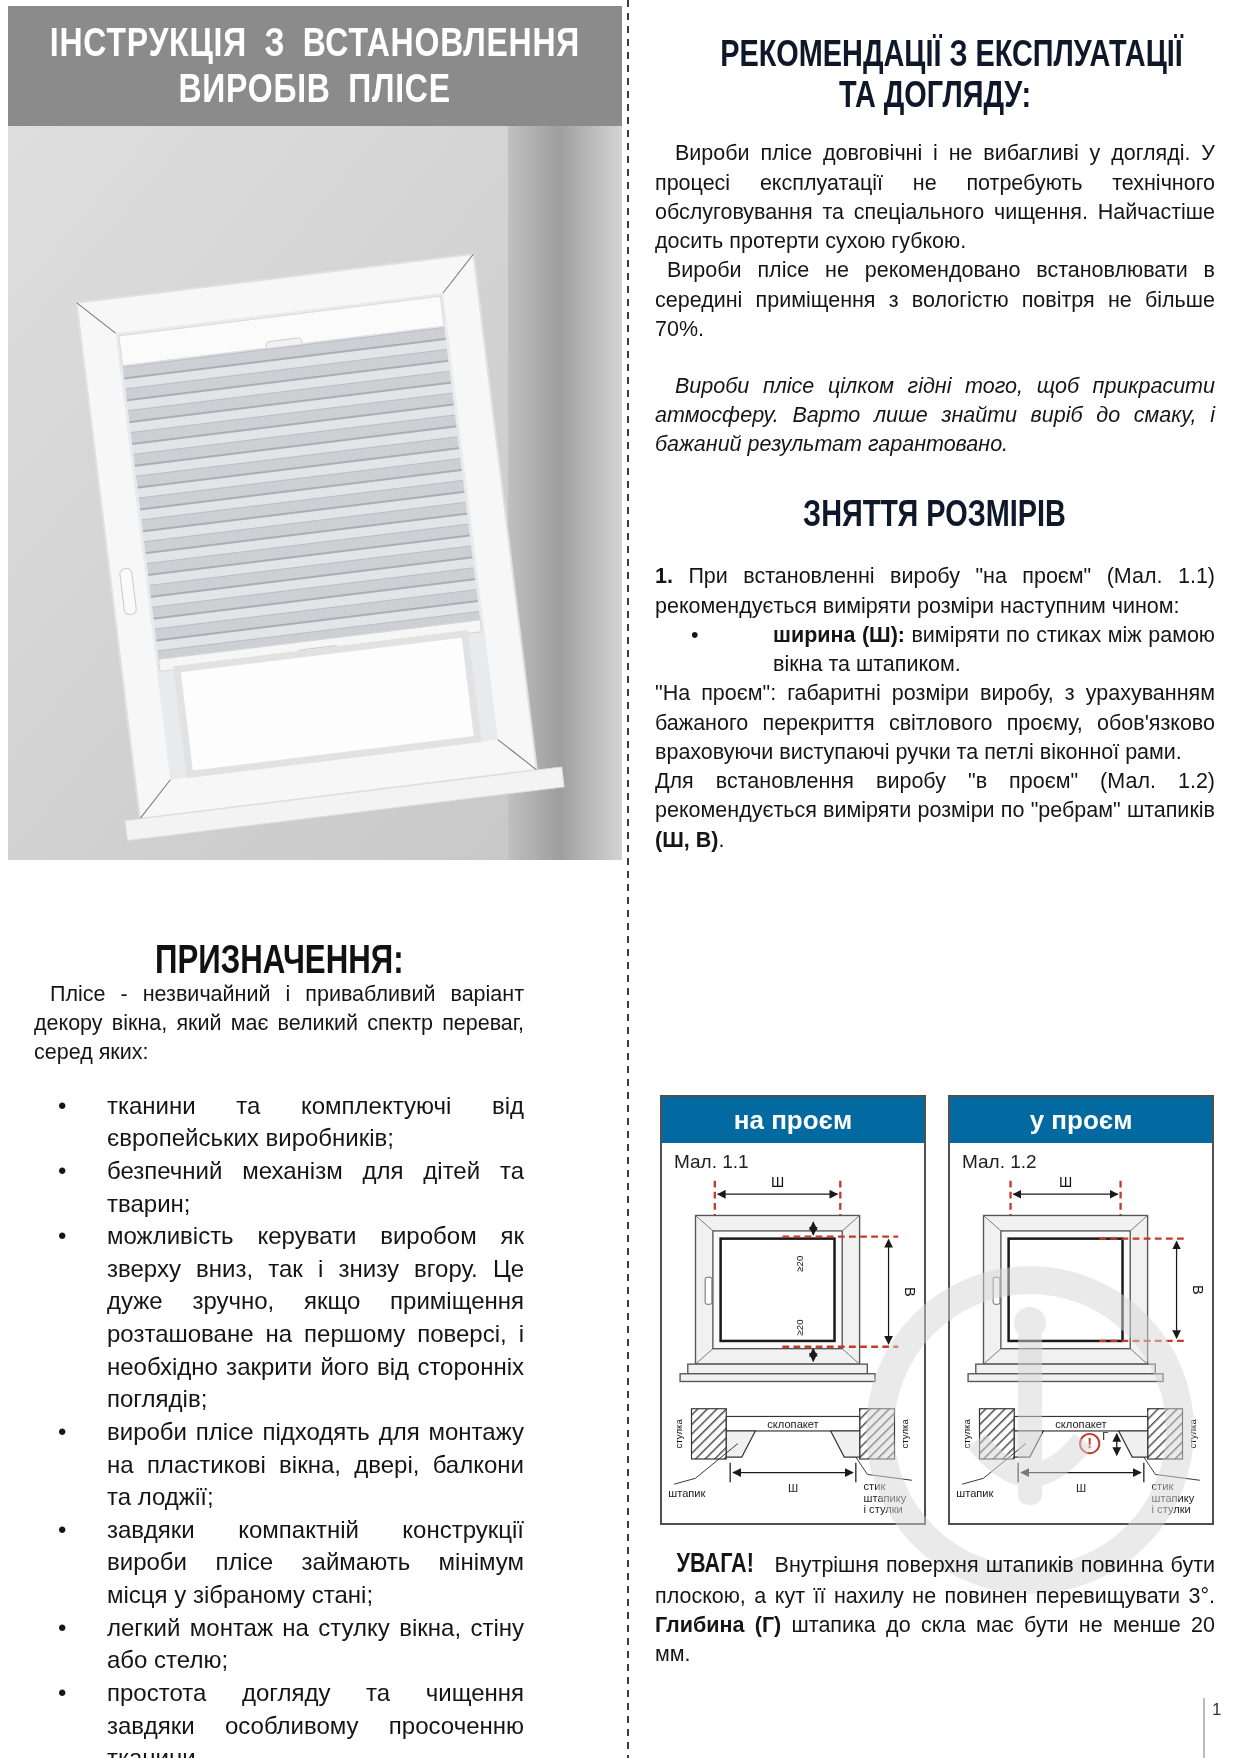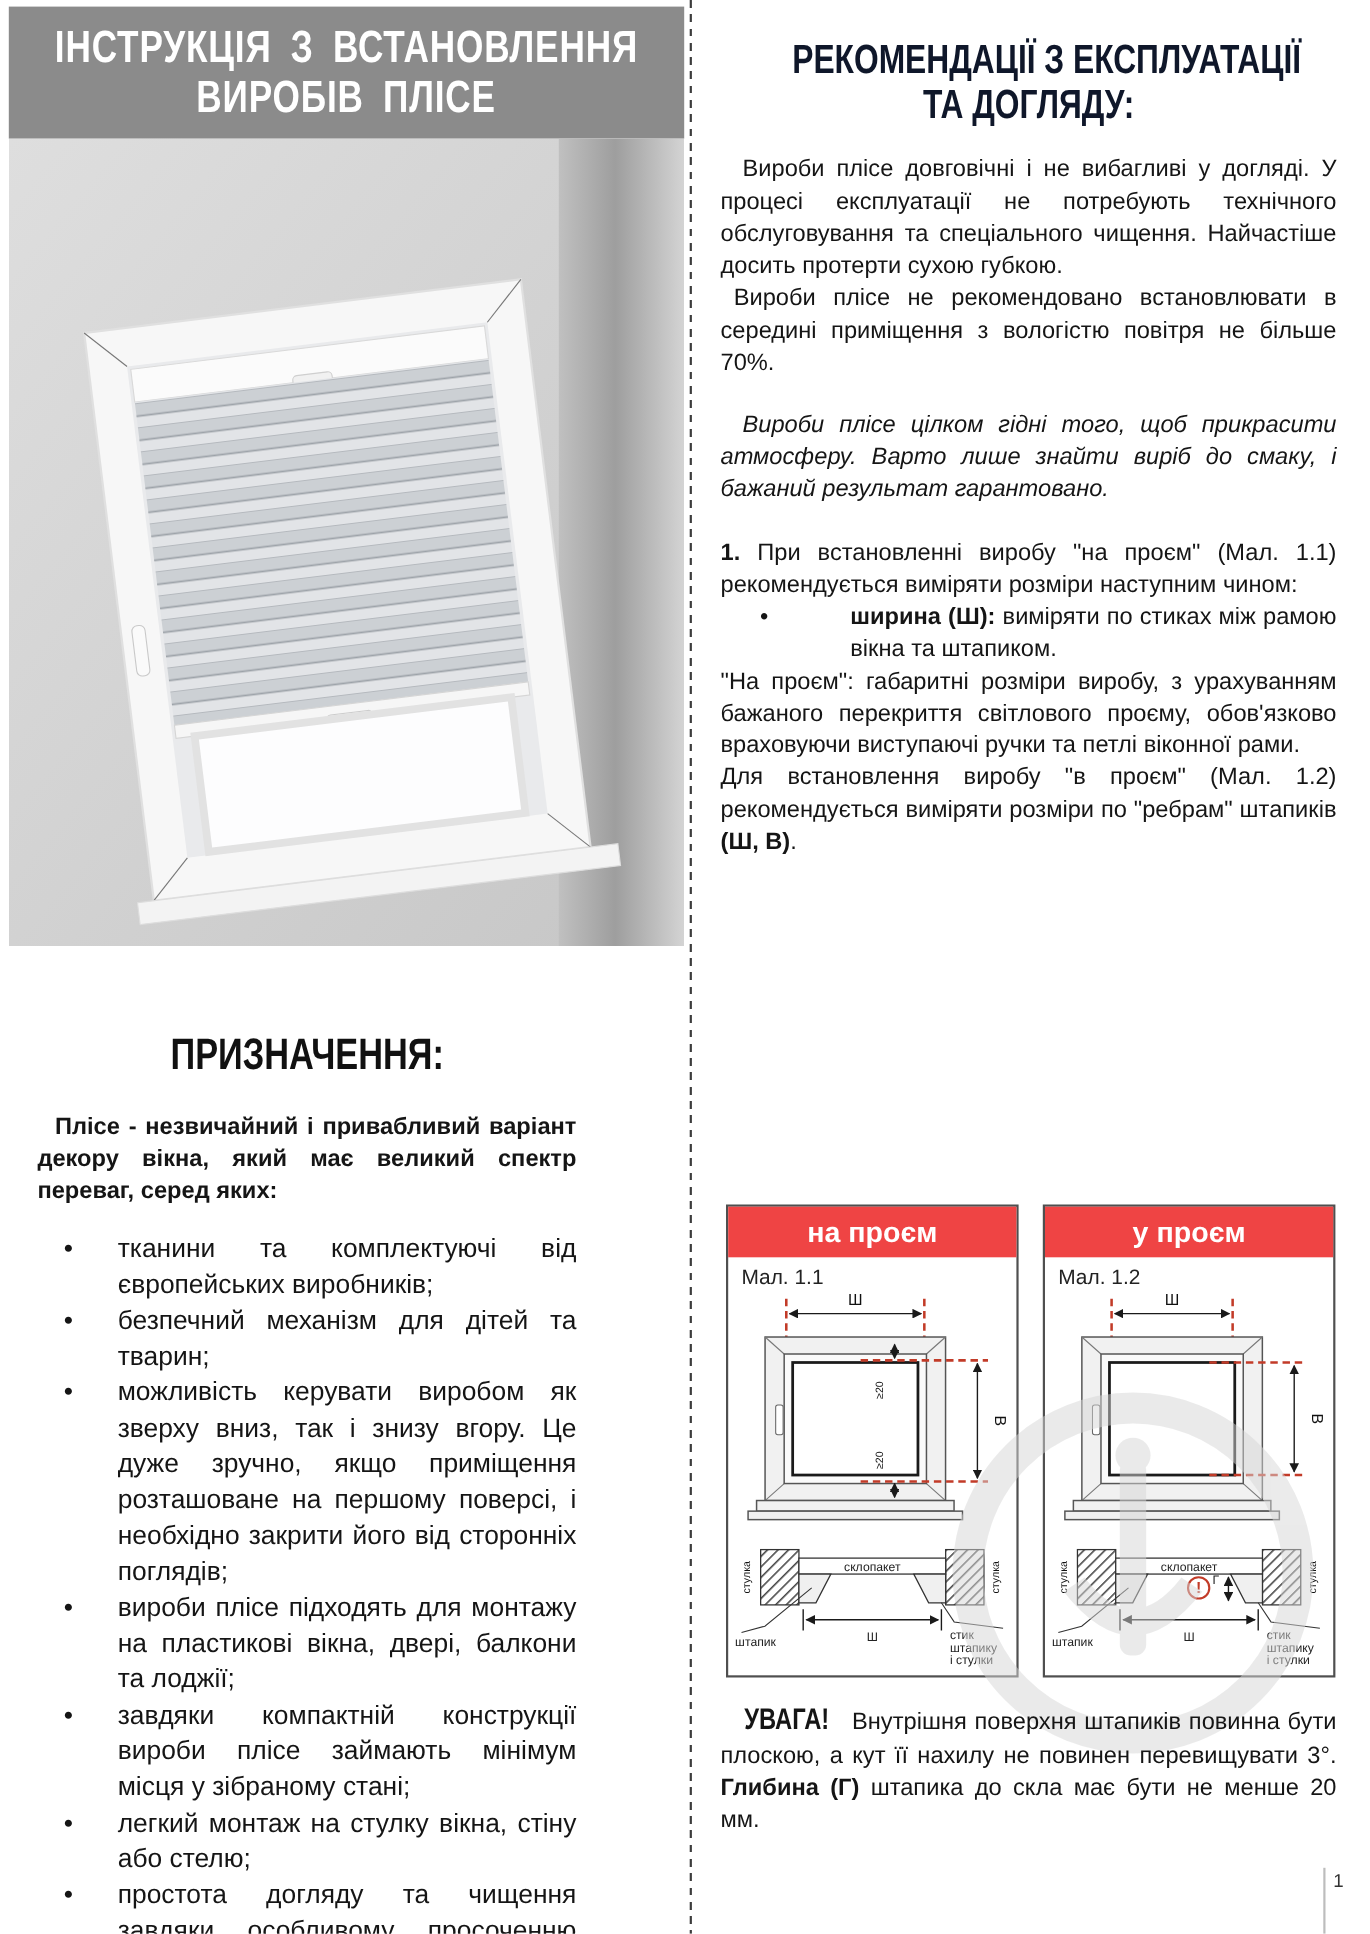--- a/index.html
+++ b/index.html
@@ -15,21 +15,21 @@
   .left-col{position:absolute;left:0;top:0;width:622px;height:1758px;}
   .title-bar{position:absolute;left:8px;top:6px;width:614px;height:120px;background:#8b8b8b;
     display:flex;flex-direction:column;align-items:center;justify-content:center;}
   .title-line{color:#ffffff;font-weight:bold;font-size:41px;line-height:1.12;
     letter-spacing:1px;word-spacing:10px;}
   .photo{position:absolute;left:8px;top:126px;width:614px;height:734px;overflow:hidden;}
   .photo svg{display:block;}
   .purpose{position:absolute;left:34px;top:938px;width:490px;}
   .sec-head{text-align:center;font-weight:bold;font-size:40px;line-height:1.05;margin:0;color:#111;}
   .body-text{font-size:21.5px;line-height:1.36;text-align:justify;margin:0;}
-  .purpose .body-text{margin-top:30px;text-indent:16px;font-weight:bold;}
+  .purpose .body-text{margin-top:0;text-indent:16px;}
   ul.plist{list-style:none;margin:22px 0 0;padding:0;}
   ul.plist li{position:relative;padding-left:73px;font-size:24px;line-height:1.36;text-align:justify;}
   ul.plist li::before{content:"\2022";position:absolute;left:24px;top:0;}
   
   .right-col{position:absolute;left:655px;top:0;width:560px;height:1758px;}
   .care-head,.sizes-head{text-align:center;font-weight:bold;font-size:37px;line-height:1.1;margin:0;color:#0f172a;}
   .care-head{margin-top:34px;}
   .sizes-head{margin-top:34px;}
   .right-col p.body-text{margin:0;}
   .mt24{margin-top:24px !important;}
@@ -41,21 +41,21 @@
   ul.mlist li{position:relative;padding-left:118px;font-size:21.5px;line-height:1.36;text-align:justify;}
   ul.mlist li::before{content:"\2022";position:absolute;left:36px;top:0;}
   .attn-p{position:absolute;left:0;top:1545px;width:560px;z-index:4;}
   .attn-label{font-size:27px;font-weight:bold;transform:scaleX(.8);transform-origin:0 50%;
     display:inline-block;margin-right:-8px;}
   
   .figbox{position:absolute;top:1095px;width:266px;height:430px;border:2px solid #4f4f4f;
     background:#ffffff;box-sizing:border-box;}
   .figbox.f1{left:660px;}
   .figbox.f2{left:948px;}
-  .fighead{height:46px;background:#ef4444;color:#ffffff;font-weight:bold;font-size:26px;
+  .fighead{height:46px;background:#0369a1;color:#ffffff;font-weight:bold;font-size:26px;
     display:flex;align-items:center;justify-content:center;}
   .figcaption{font-size:19px;color:#222;padding:8px 0 0 12px;}
   .figwin{display:block;width:262px;height:222px;margin:0 auto;}
   .figcross{display:block;width:262px;height:116px;margin:6px auto 0;}
   
   .frame{fill:#f1f1f1;stroke:#555;stroke-width:1.4;}
   .sash{fill:#fafafa;stroke:#555;stroke-width:1.4;}
   .glass{fill:#ffffff;stroke:#1a1a1a;stroke-width:2.6;}
   .bev{stroke:#777;stroke-width:1;}
   .rdl{stroke:#c23b28;stroke-width:2.4;stroke-dasharray:7 4.5;fill:none;}
@@ -161,20 +161,23 @@
 
   <h2 class="care-head">
     <span class="cond">РЕКОМЕНДАЦІЇ З ЕКСПЛУАТАЦІЇ</span><br>
     <span class="cond">ТА ДОГЛЯДУ:</span>
   </h2>
 
   <p class="body-text mt24 ind">Вироби плісе довговічні і не вибагливі у догляді. У процесі експлуатації не потребують технічного обслуговування та спеціального чищення. Найчастіше досить протерти сухою губкою.</p>
   <p class="body-text ind-s">Вироби плісе не рекомендовано встановлювати в середині приміщення з вологістю повітря не більше 70%.</p>
   <p class="body-text mt28 ind ital">Вироби плісе цілком гідні того, щоб прикрасити атмосферу. Варто лише знайти виріб до смаку, і бажаний результат гарантовано.</p>
 
+  <h2 class="sizes-head">
+    <span class="cond">ЗНЯТТЯ РОЗМІРІВ</span>
+  </h2>
 
   <p class="body-text mt28"><b>1.</b><span> При встановленні виробу "на проєм" (Мал. 1.1) рекомендується виміряти розміри наступним чином:</span></p>
 
   <ul class="mlist">
     <li><b>ширина (Ш):</b><span> виміряти по стиках між рамою вікна та штапиком.</span></li>
   </ul>
 
   <p class="body-text">"На проєм": габаритні розміри виробу, з урахуванням бажаного перекриття світлового проєму, обов'язково враховуючи виступаючі ручки та петлі віконної рами.</p>
   <p class="body-text"><span>Для встановлення виробу "в проєм" (Мал. 1.2) рекомендується виміряти розміри по "ребрам" штапиків </span><b>(Ш, В)</b><span>.</span></p>
 

